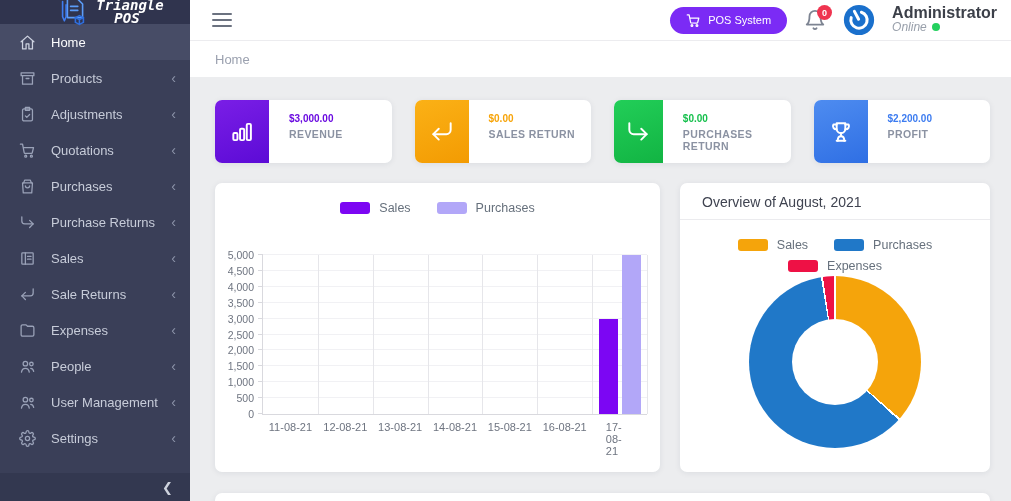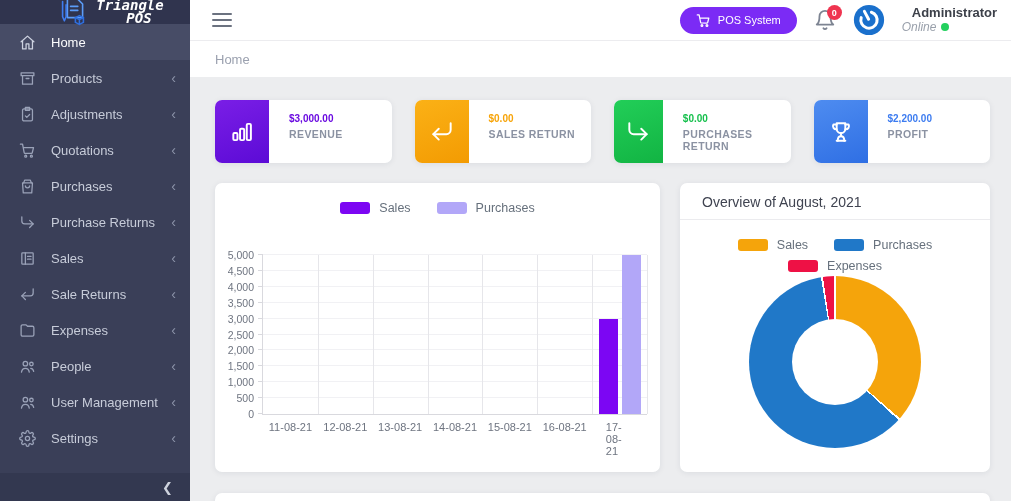--- a/index.html
+++ b/index.html
@@ -4,21 +4,21 @@
 <style>
   * { margin:0; padding:0; box-sizing:border-box; }
   html,body { width:1011px; height:501px; overflow:hidden;
     font-family:"Liberation Sans","DejaVu Sans",sans-serif; background:#ecedef; position:relative; }
 
   
   .sidebar { position:absolute; left:0; top:0; width:190px; height:501px; background:#3a3f58; z-index:5; }
   .logo { height:24px; background:#30344e; display:flex; align-items:center; justify-content:center; gap:7px;padding-left:31px; }
   .logo-txt { color:#fff; font-family:"DejaVu Sans Mono",monospace; font-style:italic; font-weight:bold;
     font-size:14px; line-height:13px; }
-  .logo-txt .l2 { display:block; text-align:center; padding-left:18px; }
+  .logo-txt .l2 { display:block; padding-left:18px; }
   .nav { padding-top:0; }
   .s-item { height:36px; display:flex; align-items:center; padding:0 14px 0 19px; color:#c7ccd9;
     font-size:13px; cursor:pointer; }
   .s-item.active { background:#474c66; color:#fdfdfe; }
   .s-item .icn { width:17px; height:17px; margin-right:15px; color:#9aa2b8; flex:none; }
   .s-item.active .icn { color:#cdd2e0; }
   .icn svg { width:100%; height:100%; display:block; }
   .s-chev { margin-left:auto; color:#8d94aa; font-size:14px; line-height:1; }
   .s-footer { position:absolute; left:0; right:0; bottom:0; height:28px; background:#333850;
     display:flex; align-items:center; justify-content:flex-end; padding-right:17px;
@@ -34,21 +34,21 @@
     padding:0 16px; font-size:11px; display:flex; align-items:center; gap:7px; cursor:pointer;
     font-family:inherit; }
   .pos-btn .icn { width:15px; height:15px; color:#fff; }
   .bell-wrap { position:relative; width:22px; height:24px; cursor:pointer; }
   .bell-wrap .icn { width:20px; height:20px; color:#7d8492; margin-top:5px; }
   .badge { position:absolute; top:-3px; right:-6px; min-width:15px; height:15px; background:#ef3450;
     color:#fff; border-radius:50%; font-size:9px; display:flex; align-items:center; justify-content:center;
     padding:0 3px; font-weight:bold; }
   .avatar { width:32px; height:32px; cursor:pointer; }
   .user-block { line-height:14px; }
-  .user-name { font-size:13px; font-weight:bold; color:#3c4049;margin-left:10px; }
+  .user-name { font-size:16px; font-weight:bold; color:#3c4049; }
   .user-status { font-size:12px; font-style:italic; color:#99a0ab; display:flex; align-items:center; gap:5px; }
   .dot { width:8px; height:8px; background:#24d05e; border-radius:50%; display:inline-block; }
 
   
   .crumb-bar { position:absolute; left:190px; right:0; top:41px; height:36px; background:#fff;
     display:flex; align-items:center; padding-left:25px; }
   .crumb { font-size:13px; color:#9ba1af; cursor:pointer; }
 
   
   .content { position:absolute; left:190px; right:0; top:77px; bottom:0; padding:23px 21px 0 25px; overflow:hidden; }

